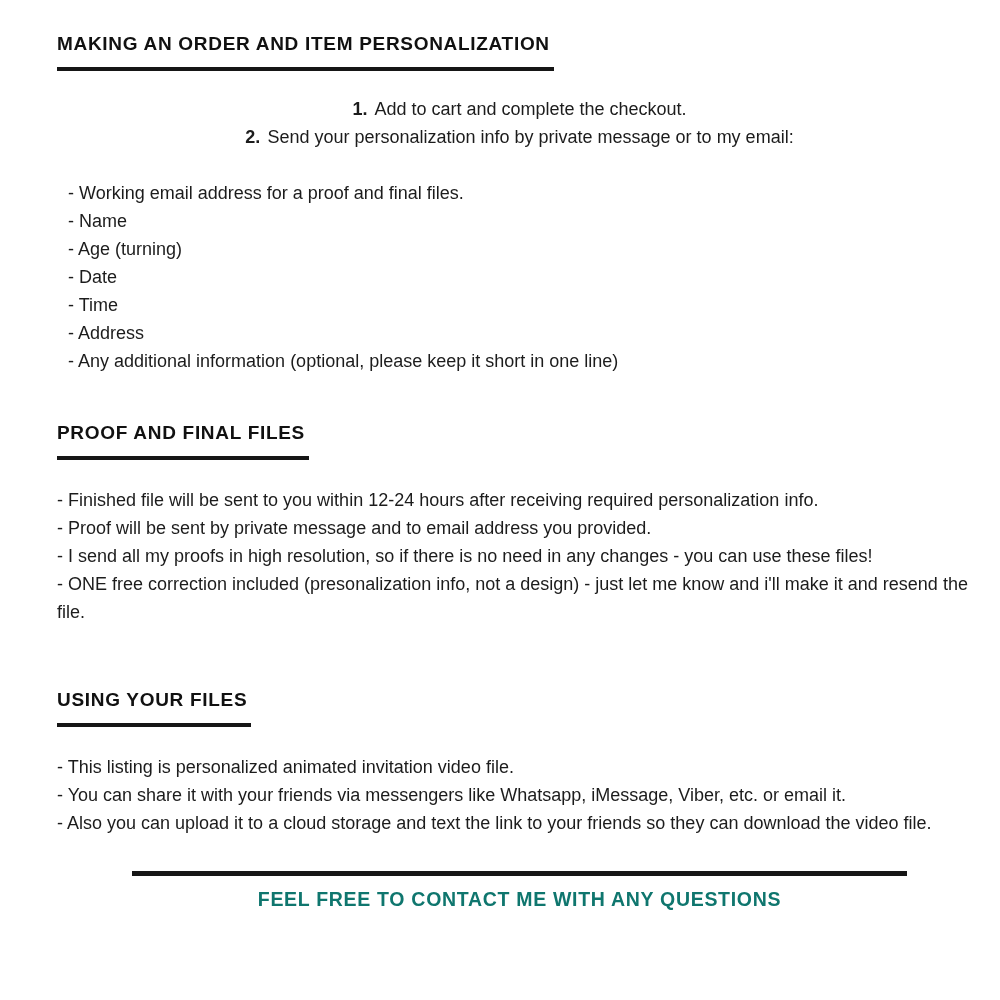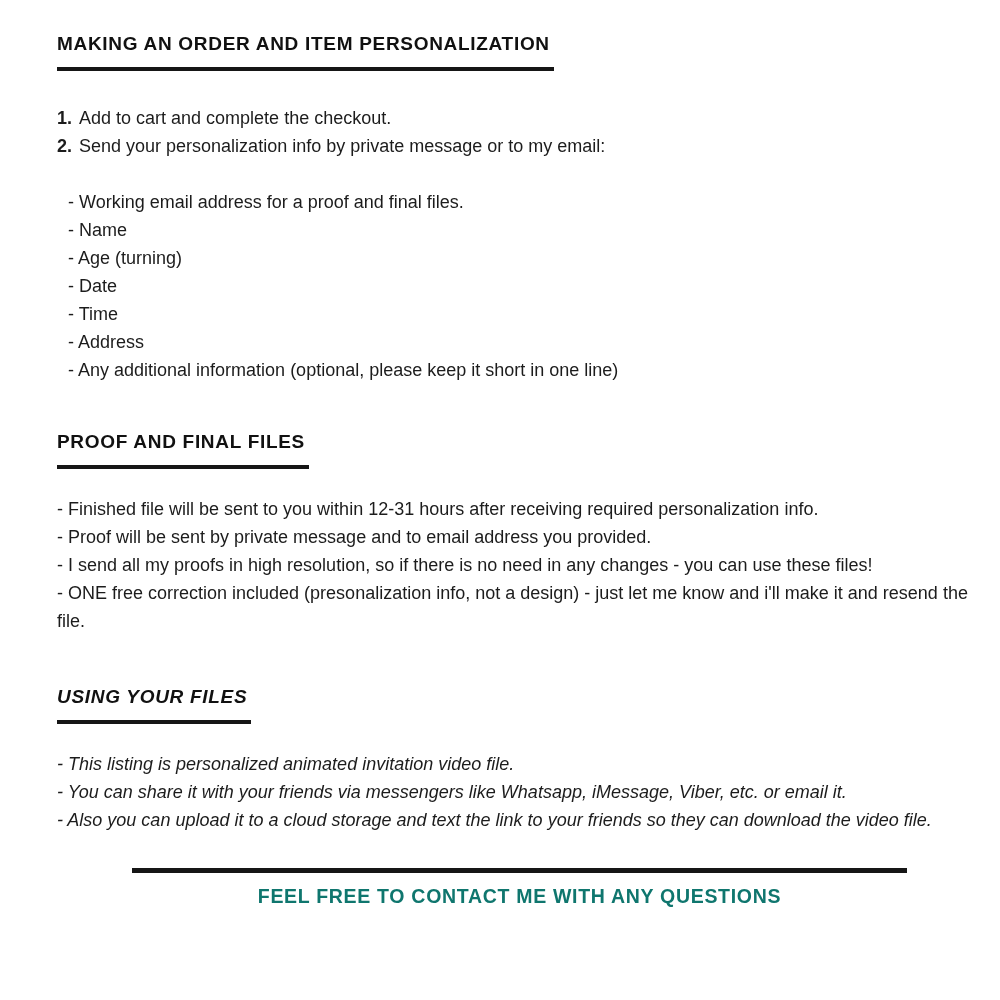--- a/index.html
+++ b/index.html
@@ -23,27 +23,27 @@
   .sec-heading {
     display: inline-block;
     font-size: 19px;
     font-weight: bold;
     letter-spacing: 0.7px;
     color: #111111;
     border-bottom: 4px solid #161616;
     padding-bottom: 9px;
     padding-right: 4px;
   }
-  .numbered { margin-top: 33px; }
+  .numbered { margin-top: 24px; text-align: center; }
   .numbered-item { }
   .num { font-weight: bold; margin-right: 7px; }
   .dash-list { margin-top: 28px; margin-left: 11px; }
   .dash-item { }
   .section-2 { margin-top: 44px; }
-  .section-3 { margin-top: 48px; font-style: italic; }
+  .section-3 { margin-top: 60px; }
   .sec-lines { margin-top: 26px; max-width: 928px; }
   .sec-line { }
   .footer { margin-top: 34px; }
   .footer-rule {
     width: 775px;
     height: 5px;
     background: #161616;
     margin: 0 auto;
   }
   .footer-text {
@@ -76,21 +76,21 @@
       <div class="dash-item">- Time</div>
       <div class="dash-item">- Address</div>
       <div class="dash-item">- Any additional information (optional, please keep it short in one line)</div>
     </div>
   </div>
 
   <div class="section section-2">
     <div class="sec-heading">PROOF AND FINAL FILES</div>
 
     <div class="sec-lines">
-      <div class="sec-line">- Finished file will be sent to you within 12-31 hours after receiving required personalization info.</div>
+      <div class="sec-line">- Finished file will be sent to you within 12-24 hours after receiving required personalization info.</div>
       <div class="sec-line">- Proof will be sent by private message and to email address you provided.</div>
       <div class="sec-line">- I send all my proofs in high resolution, so if there is no need in any changes - you can use these files!</div>
       <div class="sec-line">- ONE free correction included (presonalization info, not a design) - just let me know and i'll make it and resend the file.</div>
     </div>
   </div>
 
   <div class="section section-3">
     <div class="sec-heading">USING YOUR FILES</div>
 
     <div class="sec-lines">

